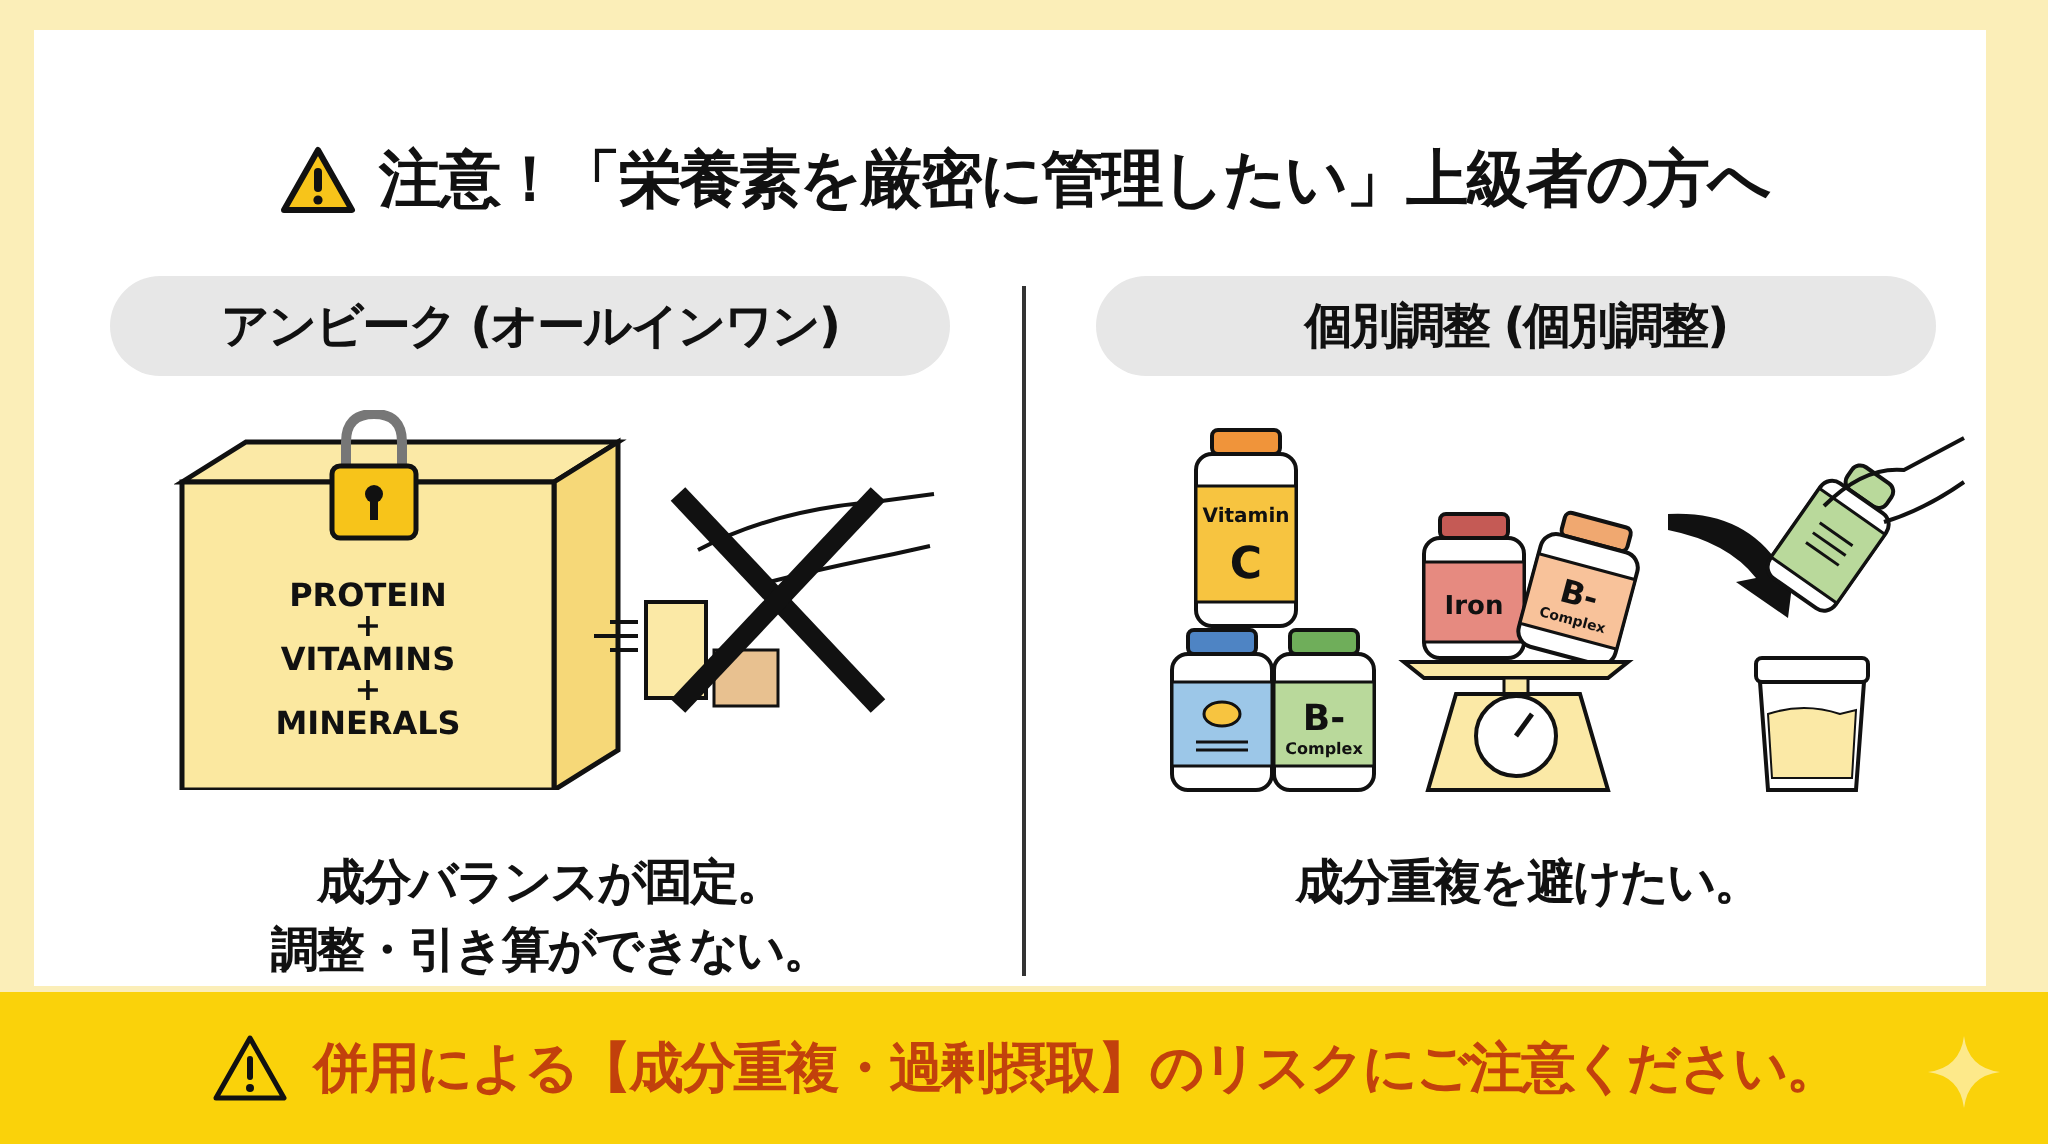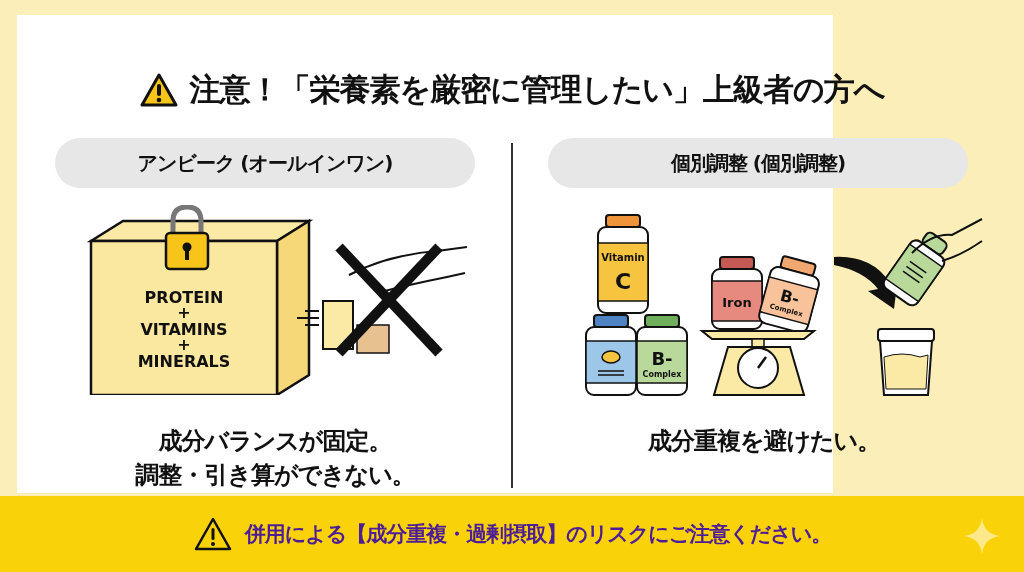--- a/index.html
+++ b/index.html
@@ -3,54 +3,54 @@
 <meta charset="utf-8">
 <style>
   * { box-sizing: border-box; margin: 0; padding: 0; }
   html, body { width: 1024px; height: 572px; overflow: hidden; }
   body {
     background: #fbeeb8;
     font-family: "DejaVu Sans", "Liberation Sans", sans-serif;
     position: relative;
   }
   .card {
-    position: absolute; left: 17px; top: 15px; width: 816px; height: 478px;
+    position: absolute; left: 17px; top: 15px; width: 976px; height: 478px;
     background: #ffffff;
   }
   .title {
     position: absolute; left: 0; top: 50px; width: 990px; height: 50px;
     display: flex; align-items: center; justify-content: center; gap: 10px;
   }
   .title-text {
     font-size: 31px; font-weight: bold; color: #111; letter-spacing: -1px;
     white-space: nowrap;
   }
   .divider {
     position: absolute; left: 494px; top: 128px; width: 2px; height: 345px; background: #333;
   }
   .pill {
     position: absolute; top: 123px; height: 50px; border-radius: 25px;
     background: #e7e7e7; display: flex; align-items: center; justify-content: center;
-    font-size: 20px; font-weight: bold; color: #111; white-space: nowrap; letter-spacing: -1px;
+    font-size: 24px; font-weight: bold; color: #111; white-space: nowrap; letter-spacing: -1px;
   }
   .pill-left { left: 38px; width: 420px; }
   .pill-right { left: 531px; width: 420px; }
   .illus { position: absolute; }
   .caption {
     position: absolute; top: 389px; width: 400px; text-align: center;
     font-size: 24px; font-weight: bold; color: #111; line-height: 34px; letter-spacing: -1px; margin-top: 20px;
   }
   .caption-left { left: 58px; }
   .caption-right { left: 547px; }
   .banner {
     position: absolute; left: 0; top: 496px; width: 1024px; height: 76px;
     background: #fad20a; display: flex; align-items: center; justify-content: center; gap: 12px;
   }
   .banner-text {
-    font-size: 21px; font-weight: bold; color: #4c1d95; letter-spacing: -1px; white-space: nowrap;
+    font-size: 27px; font-weight: bold; color: #c2410c; letter-spacing: -1px; white-space: nowrap;
   }
   .sparkle { position: absolute; left: 962px; top: 516px; }
   svg text { font-family: "DejaVu Sans", "Liberation Sans", sans-serif; font-weight: bold; }
 </style>
 </head>
 <body>
 
 <div class="card">
   <div class="title">
     <svg width="40" height="36" viewBox="0 0 40 36">

